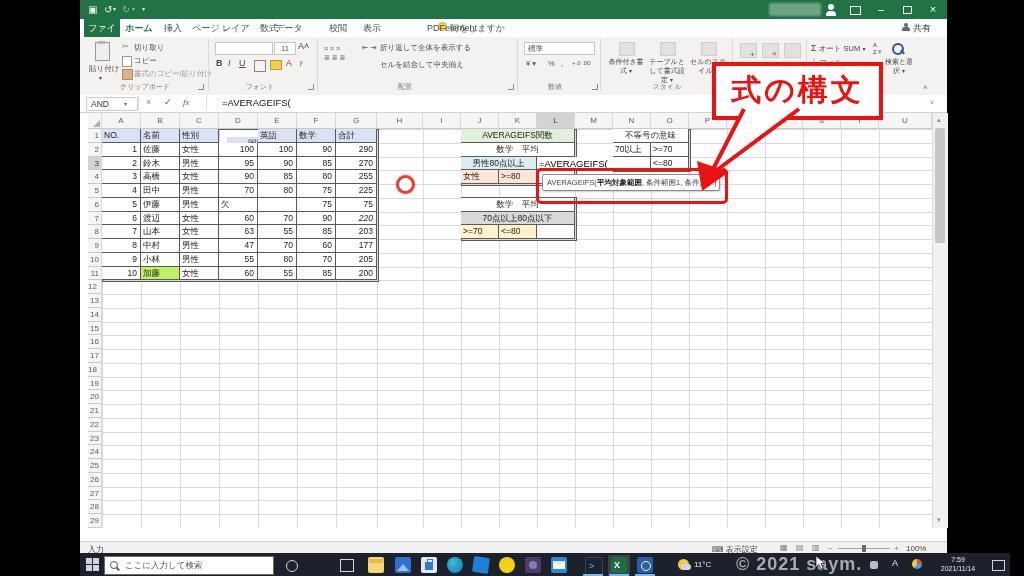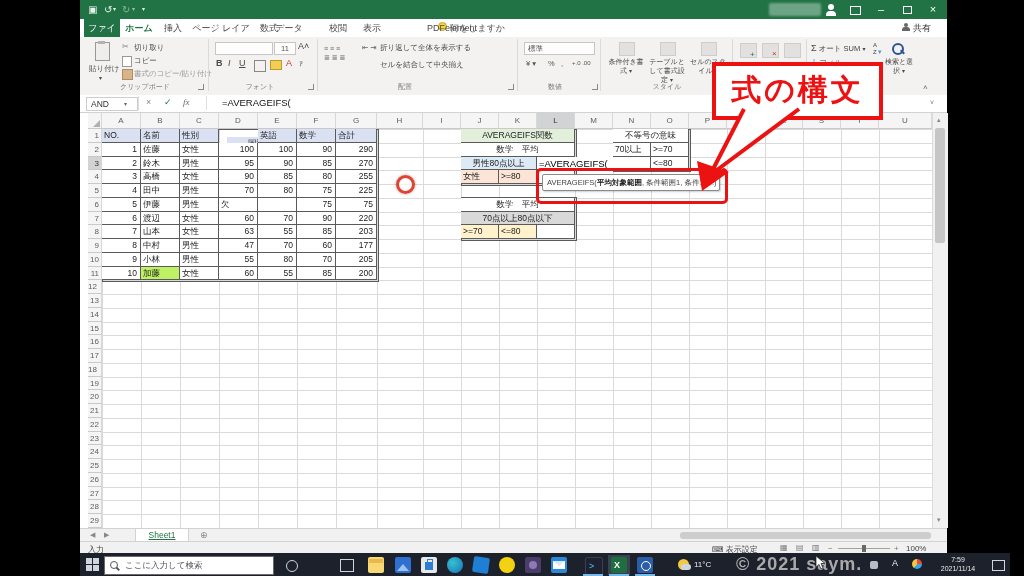--- a/index.html
+++ b/index.html
@@ -358,21 +358,21 @@
         <div class="cell" style="position: absolute; left: 139px; top: 84.75px; width: 39px; height: 13.75px; line-height: 13.75px; border-right: 1px solid rgb(90, 90, 90); border-bottom: 1px solid rgb(90, 90, 90); text-align: left; padding-left: 2px; background: rgb(255, 255, 255); z-index: 2;">欠</div>
         <div class="cell" style="position: absolute; left: 178px; top: 84.75px; width: 39px; height: 13.75px; line-height: 13.75px; border-right: 1px solid rgb(90, 90, 90); border-bottom: 1px solid rgb(90, 90, 90); text-align: left; padding-left: 2px; background: rgb(255, 255, 255); z-index: 2;"></div>
         <div class="cell" style="position: absolute; left: 217px; top: 84.75px; width: 39px; height: 13.75px; line-height: 13.75px; border-right: 1px solid rgb(90, 90, 90); border-bottom: 1px solid rgb(90, 90, 90); text-align: right; padding-right: 3px; background: rgb(255, 255, 255); z-index: 2;">75</div>
         <div class="cell" style="position: absolute; left: 256px; top: 84.75px; width: 41px; height: 13.75px; line-height: 13.75px; border-right: 1px solid rgb(90, 90, 90); border-bottom: 1px solid rgb(90, 90, 90); text-align: right; padding-right: 3px; background: rgb(255, 255, 255); z-index: 2;">75</div>
         <div class="cell" style="position: absolute; left: 22px; top: 98.5px; width: 39px; height: 13.75px; line-height: 13.75px; border-right: 1px solid rgb(90, 90, 90); border-bottom: 1px solid rgb(90, 90, 90); text-align: right; padding-right: 3px; background: rgb(255, 255, 255); z-index: 2;">6</div>
         <div class="cell" style="position: absolute; left: 61px; top: 98.5px; width: 39px; height: 13.75px; line-height: 13.75px; border-right: 1px solid rgb(90, 90, 90); border-bottom: 1px solid rgb(90, 90, 90); text-align: left; padding-left: 2px; background: rgb(255, 255, 255); z-index: 2;">渡辺</div>
         <div class="cell" style="position: absolute; left: 100px; top: 98.5px; width: 39px; height: 13.75px; line-height: 13.75px; border-right: 1px solid rgb(90, 90, 90); border-bottom: 1px solid rgb(90, 90, 90); text-align: left; padding-left: 2px; background: rgb(255, 255, 255); z-index: 2;">女性</div>
         <div class="cell" style="position: absolute; left: 139px; top: 98.5px; width: 39px; height: 13.75px; line-height: 13.75px; border-right: 1px solid rgb(90, 90, 90); border-bottom: 1px solid rgb(90, 90, 90); text-align: right; padding-right: 3px; background: rgb(255, 255, 255); z-index: 2;">60</div>
         <div class="cell" style="position: absolute; left: 178px; top: 98.5px; width: 39px; height: 13.75px; line-height: 13.75px; border-right: 1px solid rgb(90, 90, 90); border-bottom: 1px solid rgb(90, 90, 90); text-align: right; padding-right: 3px; background: rgb(255, 255, 255); z-index: 2;">70</div>
         <div class="cell" style="position: absolute; left: 217px; top: 98.5px; width: 39px; height: 13.75px; line-height: 13.75px; border-right: 1px solid rgb(90, 90, 90); border-bottom: 1px solid rgb(90, 90, 90); text-align: right; padding-right: 3px; background: rgb(255, 255, 255); z-index: 2;">90</div>
-        <div class="cell" style="position: absolute; left: 256px; top: 98.5px; width: 41px; height: 13.75px; line-height: 13.75px; border-right: 1px solid rgb(90, 90, 90); border-bottom: 1px solid rgb(90, 90, 90); text-align: right; padding-right: 3px; background: rgb(255, 255, 255); z-index: 2;">220</div>
+        <div class="cell" style="position: absolute; left: 256px; top: 98.5px; width: 41px; height: 13.75px; line-height: 13.75px; border-right: 1px solid rgb(90, 90, 90); border-bottom: 1px solid rgb(90, 90, 90); text-align: right; padding-right: 3px; background: rgb(255, 255, 255); z-index: 2; font-style: italic;">220</div>
         <div class="cell" style="position: absolute; left: 22px; top: 112.25px; width: 39px; height: 13.75px; line-height: 13.75px; border-right: 1px solid rgb(90, 90, 90); border-bottom: 1px solid rgb(90, 90, 90); text-align: right; padding-right: 3px; background: rgb(255, 255, 255); z-index: 2;">7</div>
         <div class="cell" style="position: absolute; left: 61px; top: 112.25px; width: 39px; height: 13.75px; line-height: 13.75px; border-right: 1px solid rgb(90, 90, 90); border-bottom: 1px solid rgb(90, 90, 90); text-align: left; padding-left: 2px; background: rgb(255, 255, 255); z-index: 2;">山本</div>
         <div class="cell" style="position: absolute; left: 100px; top: 112.25px; width: 39px; height: 13.75px; line-height: 13.75px; border-right: 1px solid rgb(90, 90, 90); border-bottom: 1px solid rgb(90, 90, 90); text-align: left; padding-left: 2px; background: rgb(255, 255, 255); z-index: 2;">女性</div>
         <div class="cell" style="position: absolute; left: 139px; top: 112.25px; width: 39px; height: 13.75px; line-height: 13.75px; border-right: 1px solid rgb(90, 90, 90); border-bottom: 1px solid rgb(90, 90, 90); text-align: right; padding-right: 3px; background: rgb(255, 255, 255); z-index: 2;">63</div>
         <div class="cell" style="position: absolute; left: 178px; top: 112.25px; width: 39px; height: 13.75px; line-height: 13.75px; border-right: 1px solid rgb(90, 90, 90); border-bottom: 1px solid rgb(90, 90, 90); text-align: right; padding-right: 3px; background: rgb(255, 255, 255); z-index: 2;">55</div>
         <div class="cell" style="position: absolute; left: 217px; top: 112.25px; width: 39px; height: 13.75px; line-height: 13.75px; border-right: 1px solid rgb(90, 90, 90); border-bottom: 1px solid rgb(90, 90, 90); text-align: right; padding-right: 3px; background: rgb(255, 255, 255); z-index: 2;">85</div>
         <div class="cell" style="position: absolute; left: 256px; top: 112.25px; width: 41px; height: 13.75px; line-height: 13.75px; border-right: 1px solid rgb(90, 90, 90); border-bottom: 1px solid rgb(90, 90, 90); text-align: right; padding-right: 3px; background: rgb(255, 255, 255); z-index: 2;">203</div>
         <div class="cell" style="position: absolute; left: 22px; top: 126px; width: 39px; height: 13.75px; line-height: 13.75px; border-right: 1px solid rgb(90, 90, 90); border-bottom: 1px solid rgb(90, 90, 90); text-align: right; padding-right: 3px; background: rgb(255, 255, 255); z-index: 2;">8</div>
         <div class="cell" style="position: absolute; left: 61px; top: 126px; width: 39px; height: 13.75px; line-height: 13.75px; border-right: 1px solid rgb(90, 90, 90); border-bottom: 1px solid rgb(90, 90, 90); text-align: left; padding-left: 2px; background: rgb(255, 255, 255); z-index: 2;">中村</div>
         <div class="cell" style="position: absolute; left: 100px; top: 126px; width: 39px; height: 13.75px; line-height: 13.75px; border-right: 1px solid rgb(90, 90, 90); border-bottom: 1px solid rgb(90, 90, 90); text-align: left; padding-left: 2px; background: rgb(255, 255, 255); z-index: 2;">男性</div>
@@ -417,27 +417,20 @@
         <div class="cell" style="position: absolute; left: 459px; top: 43.5px; width: 110px; height: 13.75px; line-height: 13.75px; font-size: 9.5px; color: rgb(0, 0, 0); z-index: 5; background: rgb(255, 255, 255);">=AVERAGEIFS(</div>
         <div style="position: absolute; left: 462px; top: 61.25px; width: 172px; height: 15px; line-height: 15px; background: rgb(254, 254, 254); border: 1px solid rgb(138, 138, 138); border-radius: 2px; font-size: 7.5px; color: rgb(68, 68, 68); padding-left: 4px; z-index: 6; box-shadow: rgba(0, 0, 0, 0.2) 1px 1px 2px; white-space: nowrap;"><span>AVERAGEIFS(</span><b style="color:#222;">平均対象範囲</b><span>, 条件範囲1, 条件1, ...)</span></div>
       </div>
 
     <div class="abs" style="left:852px;top:113px;width:15px;height:415px;background:#f1f1f1;border-left:1px solid #dcdcdc;">
       <div class="abs" style="left:4px;top:3px;font-size:7px;color:#888;">▴</div>
       <div class="abs" style="left:2px;top:15px;width:10px;height:115px;background:#c6c6c6;border-radius:2px;"></div>
       <div class="abs" style="left:4px;top:403px;font-size:7px;color:#888;">▾</div>
     </div>
 
-    <div id="sheettabs">
-      <span class="abs" style="left:10px;top:2px;font-size:7px;color:#888;">◀</span>
-      <span class="abs" style="left:24px;top:2px;font-size:7px;color:#888;">▶</span>
-      <div class="abs" style="left:55px;top:0;width:52px;height:13px;background:#fff;border-left:1px solid #d4d2d0;border-right:1px solid #d4d2d0;font-size:8.5px;color:#217346;text-align:center;line-height:13px;text-decoration:underline;">Sheet1</div>
-      <span class="abs" style="left:120px;top:1px;font-size:9px;color:#888;">⊕</span>
-      <div class="abs" style="left:600px;top:3px;width:251px;height:7px;background:#cdcdcd;border-radius:3px;"></div>
-    </div>
 
     <div id="statusbar">
       <span class="abs" style="left:8px;top:2px;">入力</span>
       <span class="abs" style="left:632px;top:2px;">⌨ <span>表示設定</span></span>
       <span class="abs" style="left:700px;top:1px;color:#777;">▦</span>
       <span class="abs" style="left:716px;top:1px;color:#777;">▤</span>
       <span class="abs" style="left:732px;top:1px;color:#777;">▥</span>
       <span class="abs" style="left:748px;top:2px;color:#777;">−</span>
       <div class="abs" style="left:758px;top:6px;width:52px;height:1px;background:#a5a3a1;"></div>
       <div class="abs" style="left:782px;top:3px;width:4px;height:7px;background:#6b6967;"></div>

